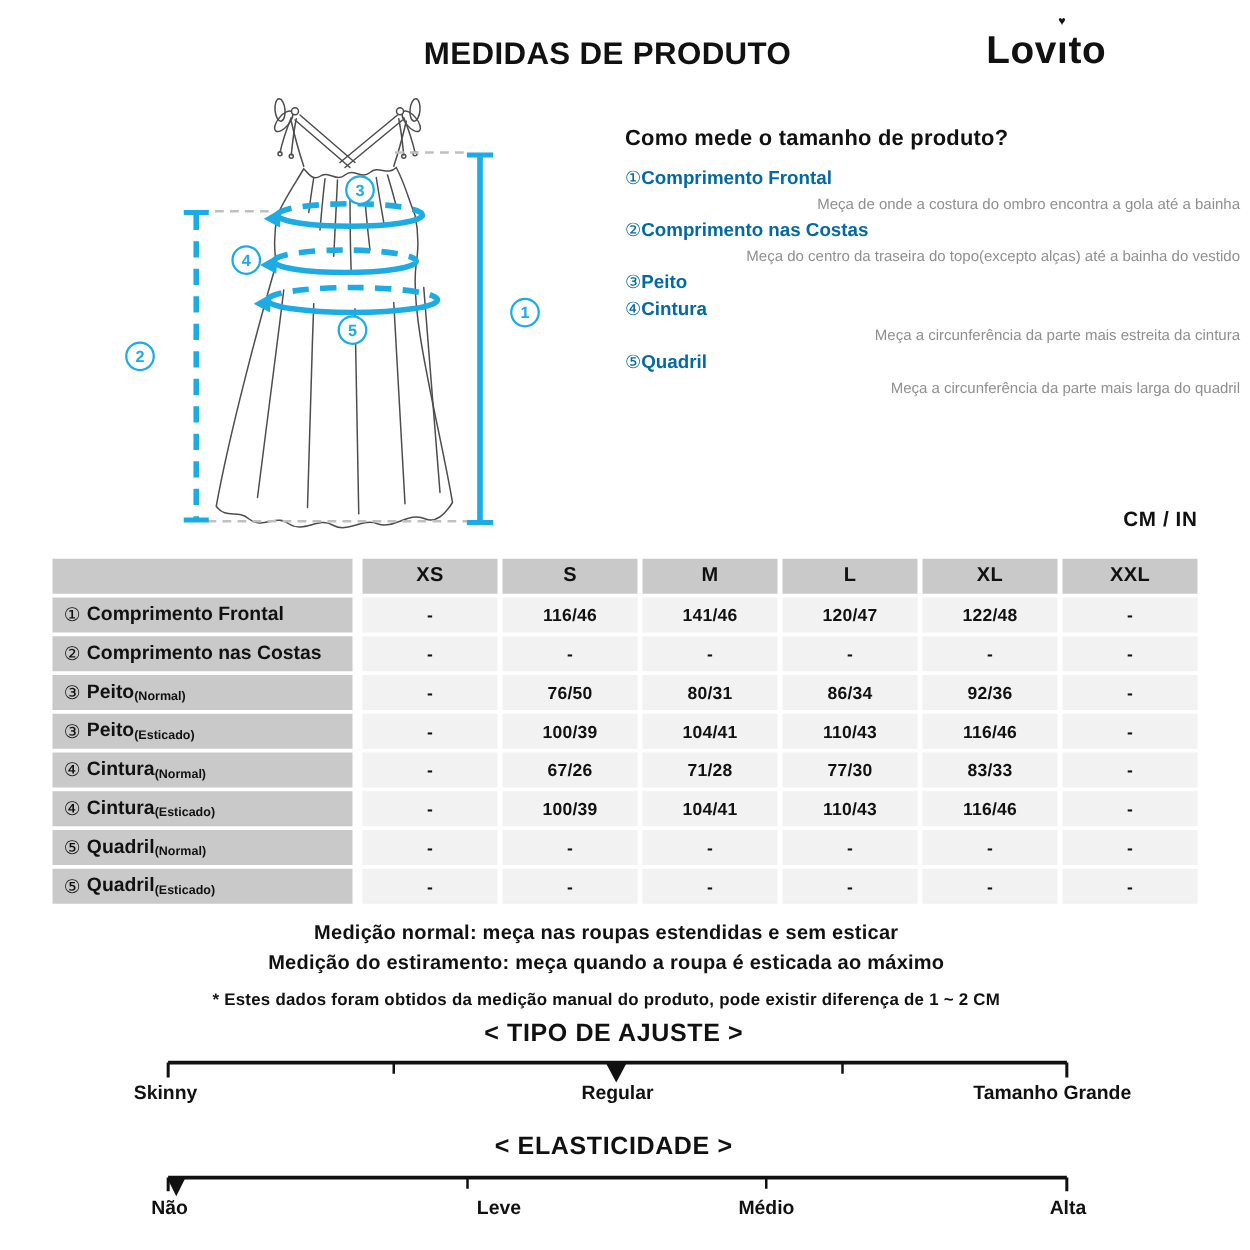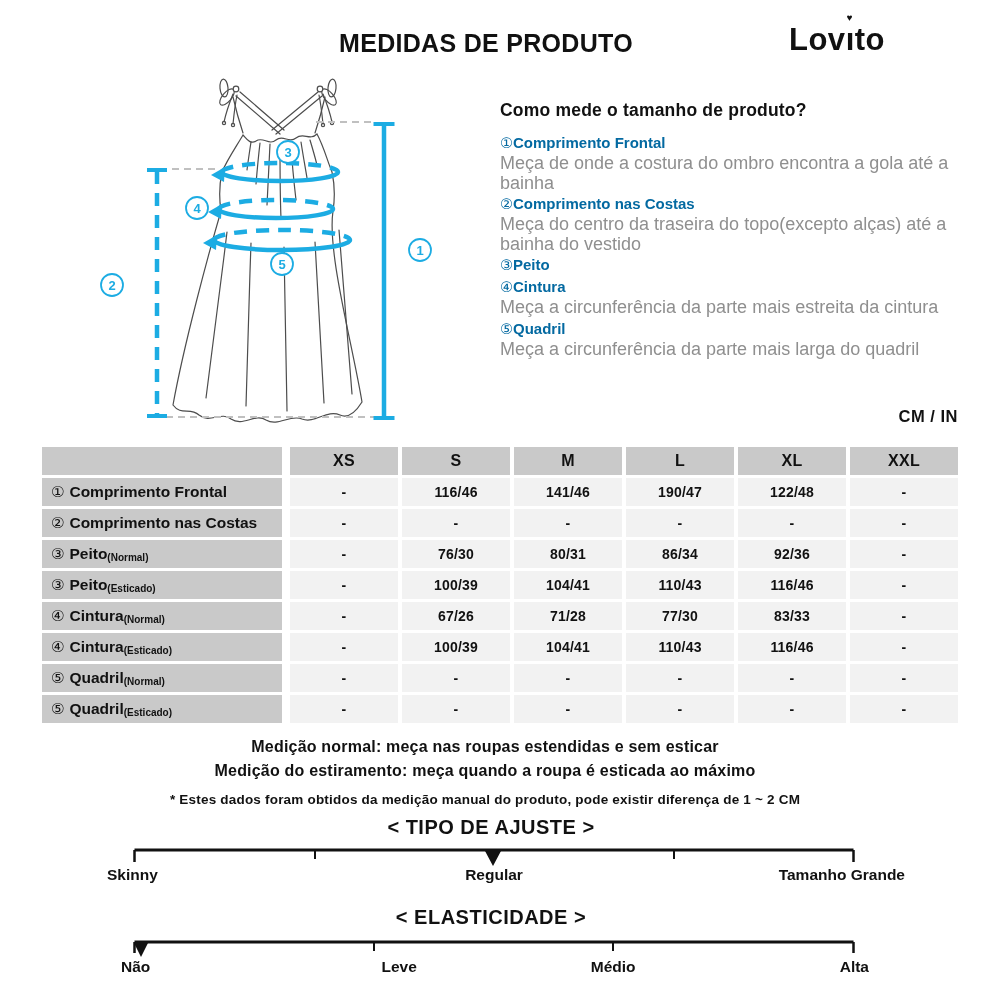--- a/index.html
+++ b/index.html
@@ -22,21 +22,21 @@
   .brand-heart{position:absolute;top:-9px;left:1px;font-size:10px;line-height:10px;}
 
   
   .diagram{position:absolute;left:80px;top:70px;}
 
   
   .instructions{position:absolute;left:500px;top:100px;width:492px;}
   .instr-heading{font-size:17.5px;font-weight:700;margin-bottom:11px;letter-spacing:.2px;}
   .instr-title{font-size:15px;font-weight:700;line-height:21px;color:#0369a1;}
   .instr-title .cnum{font-family:"DejaVu Sans",sans-serif;font-weight:400;font-size:14.5px;}
-  .instr-desc{font-size:18px;color:var(--muted);line-height:19.5px;}
+  .instr-desc{font-size:12px;color:var(--muted);line-height:19.5px;text-align:right;}
 
   .units{position:absolute;top:407px;right:42px;font-weight:700;font-size:16.5px;letter-spacing:.5px;}
 
   
   .size-table{position:absolute;left:42px;top:447px;width:916px;display:grid;
               grid-template-columns:244px repeat(6,1fr);column-gap:4px;row-gap:3px;}
   .size-table .first{margin-right:4px;}
   .th{background:var(--th-bg);height:28px;display:flex;align-items:center;justify-content:center;
       font-weight:700;font-size:16px;letter-spacing:.3px;}
   .tl{background:var(--th-bg);height:28px;display:flex;align-items:center;padding-left:9px;
@@ -174,40 +174,40 @@
       <div class="th">L</div>
       <div class="th">XL</div>
       <div class="th">XXL</div>
       <div class="tl first">
         <span class="cnum">①</span>
         <span>Comprimento Frontal</span>
       </div>
       <div class="td">-</div>
       <div class="td">116/46</div>
       <div class="td">141/46</div>
-      <div class="td">190/47</div>
+      <div class="td">120/47</div>
       <div class="td">122/48</div>
       <div class="td">-</div>
       <div class="tl first">
         <span class="cnum">②</span>
         <span>Comprimento nas Costas</span>
       </div>
       <div class="td">-</div>
       <div class="td">-</div>
       <div class="td">-</div>
       <div class="td">-</div>
       <div class="td">-</div>
       <div class="td">-</div>
       <div class="tl first">
         <span class="cnum">③</span>
         <span>Peito</span>
         <span class="variant">(Normal)</span>
       </div>
       <div class="td">-</div>
-      <div class="td">76/30</div>
+      <div class="td">76/50</div>
       <div class="td">80/31</div>
       <div class="td">86/34</div>
       <div class="td">92/36</div>
       <div class="td">-</div>
       <div class="tl first">
         <span class="cnum">③</span>
         <span>Peito</span>
         <span class="variant">(Esticado)</span>
       </div>
       <div class="td">-</div>

